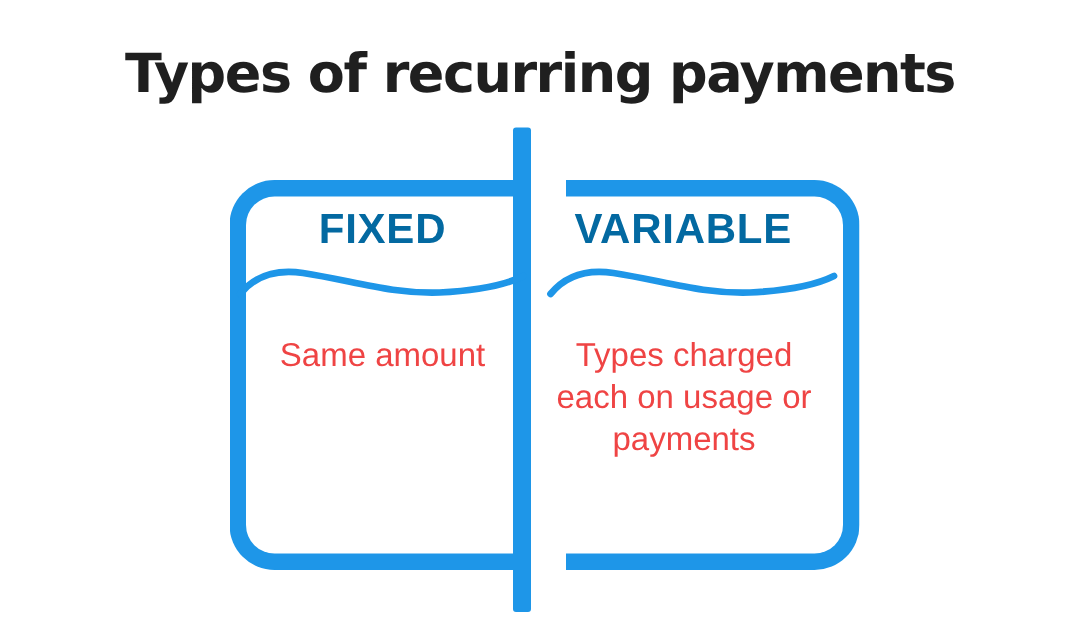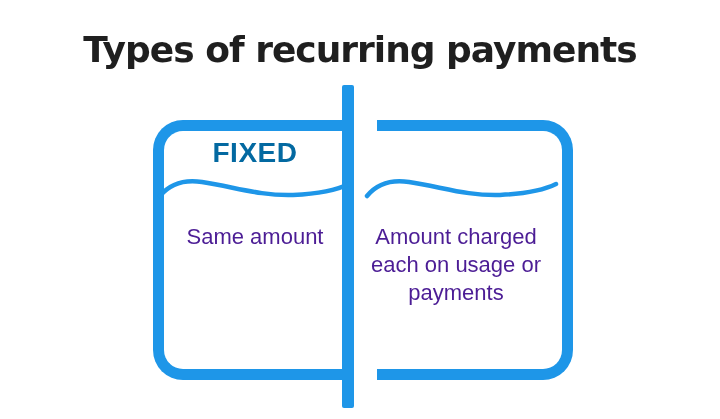--- a/index.html
+++ b/index.html
@@ -79,21 +79,21 @@
   .wave.left { left: 155px; }
   .wave.right { left: 362px; }
   .box-body {
     position: absolute;
     top: 223px;
     text-align: center;
     font-family: "Liberation Sans", sans-serif;
     font-weight: 400;
     font-size: 22px;
     line-height: 28px;
-    color: #4c1d95;
+    color: #ef4444;
   }
   .box-body.left { left: 160px; width: 190px; }
   .box-body.right { left: 358px; width: 196px; }
   .box-body .line { display: block; }
 </style>
 </head>
 <body>
 
 <div class="canvas">
 
@@ -108,24 +108,25 @@
   <svg class="wave left" viewBox="0 0 198 32">
     <path d="M 5 24 C 14 13, 27 7, 47 10 C 80 15, 105 24, 138 23 C 158 22, 180 19, 194 12" fill="none" stroke="#1e96e8" stroke-width="4.5" stroke-linecap="round"></path>
   </svg>
 
   <div class="box-body left">
     <span class="line">Same amount</span>
   </div>
 
   <div class="box right"></div>
 
+  <div class="box-heading right">VARIABLE</div>
 
   <svg class="wave right" viewBox="0 0 198 32">
     <path d="M 5 24 C 14 13, 27 7, 47 10 C 80 15, 105 24, 138 23 C 158 22, 180 19, 194 12" fill="none" stroke="#1e96e8" stroke-width="4.5" stroke-linecap="round"></path>
   </svg>
 
   <div class="box-body right">
-    <span class="line">Amount charged</span>
+    <span class="line">Types charged</span>
     <span class="line">each on usage or</span>
     <span class="line">payments</span>
   </div>
 
 </div>
 
 </body></html>

